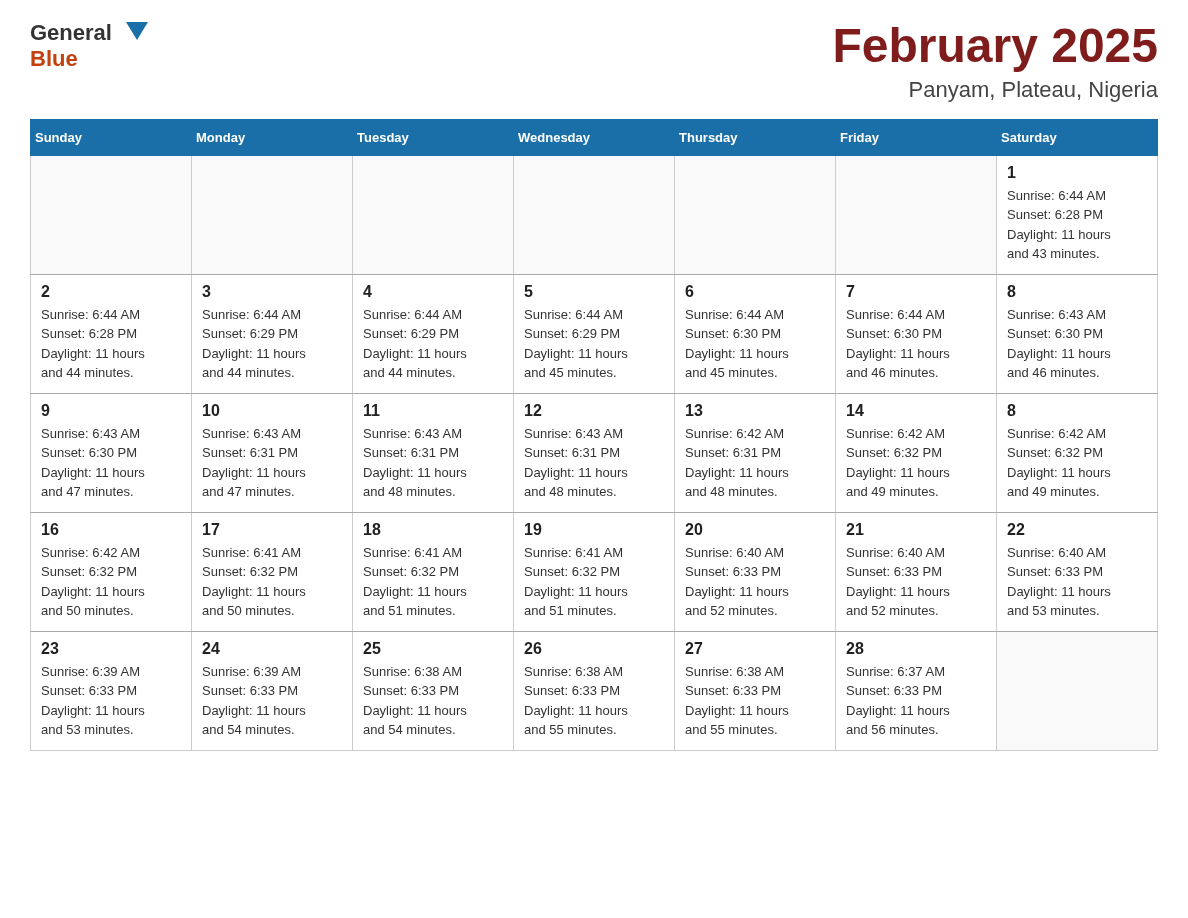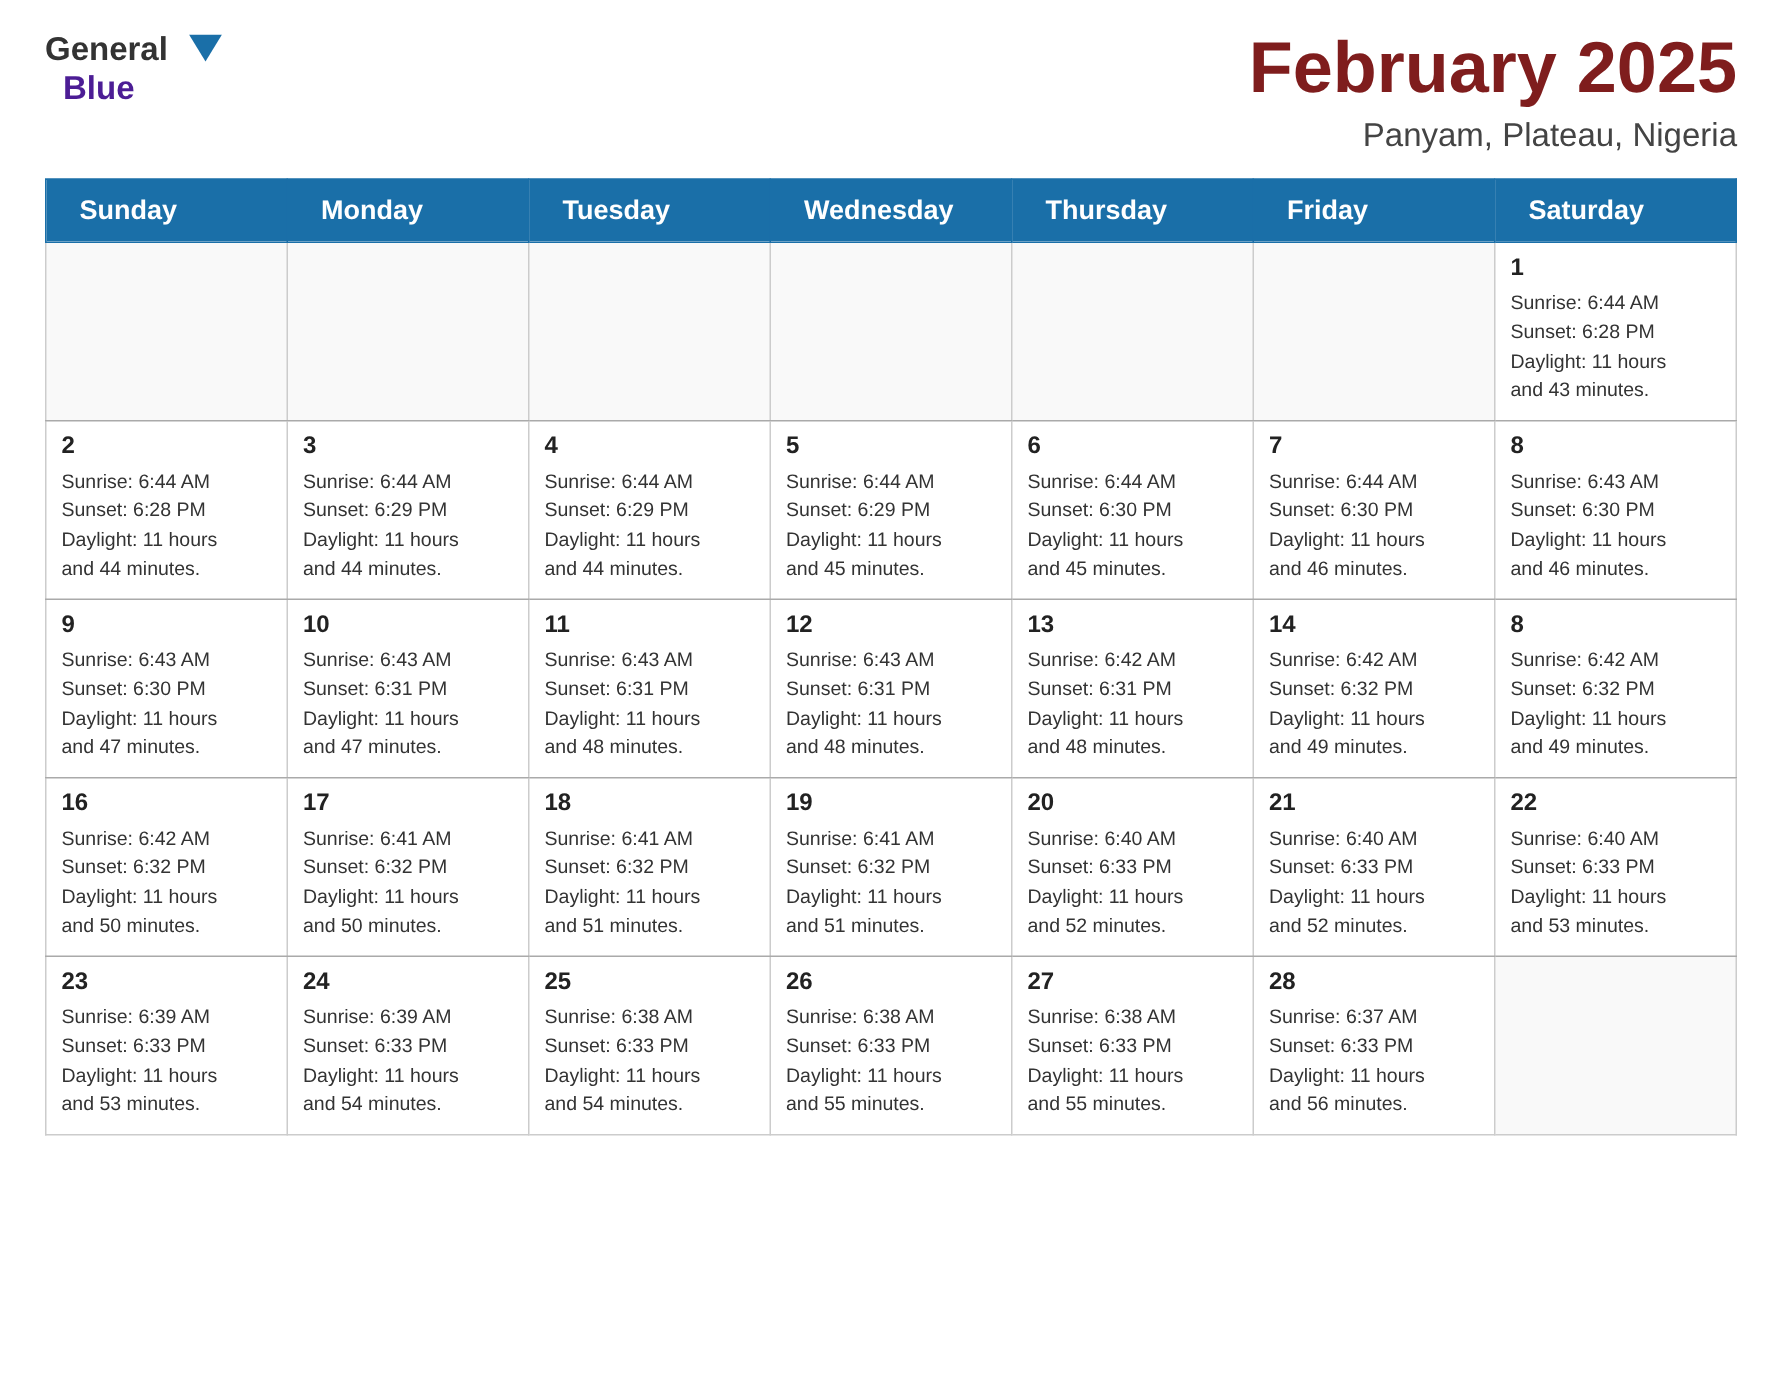--- a/index.html
+++ b/index.html
@@ -15,24 +15,24 @@
       justify-content: space-between;
       align-items: flex-start;
       margin-bottom: 16px;
     }
     .logo-text-general {
       font-size: 22px;
       font-weight: bold;
       color: #333;
     }
     .logo-blue {
-      color: #4c1d95;
+      color: #c2410c;
       font-size: 22px;
       font-weight: bold;
-      margin-left: 12px;
+      margin-left: 0;
     }
     .logo-wrapper {
       display: flex;
       flex-direction: column;
     }
     .title-area {
       text-align: right;
     }
     .month-title {
       font-size: 48px;
@@ -45,23 +45,23 @@
       color: #444;
       margin-top: 4px;
     }
     table {
       width: 100%;
       border-collapse: collapse;
     }
     thead tr th {
       background-color: #1a6fa8;
       color: #fff;
-      font-size: 18px;
-      font-weight: bold;
-      padding: 10px 22px;
+      font-size: 13px;
+      font-weight: bold;
+      padding: 10px 4px;
       text-align: left;
       border: 1px solid #1a6fa8;
     }
     tbody tr td {
       width: 14.28%;
       vertical-align: top;
       padding: 8px 10px 10px 10px;
       border: 1px solid #ccc;
       font-size: 13px;
       color: #333;
@@ -81,21 +81,21 @@
       line-height: 1.5;
     }
     tbody tr td.empty {
       background: #f9f9f9;
     }
     tbody tr:not(:last-child) td {
       border-bottom: 1px solid #aaa;
     }
     .logo-row1 {
       display: flex;
-      align-items: center;
+      align-items: flex-start;
       gap: 12px;
     }
   </style>
 </head>
 <body>
 
 <div class="header">
   <div class="logo-wrapper">
     <div class="logo-row1">
       <span class="logo-text-general">General</span>

